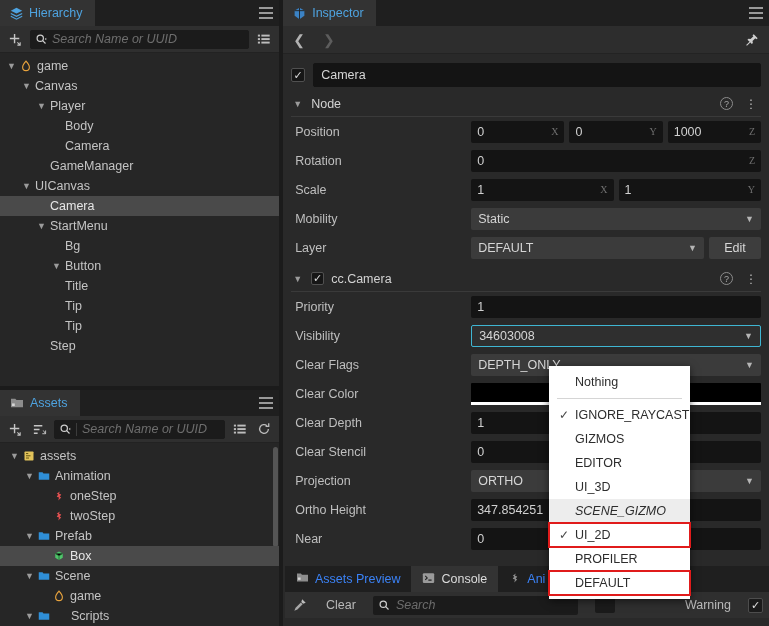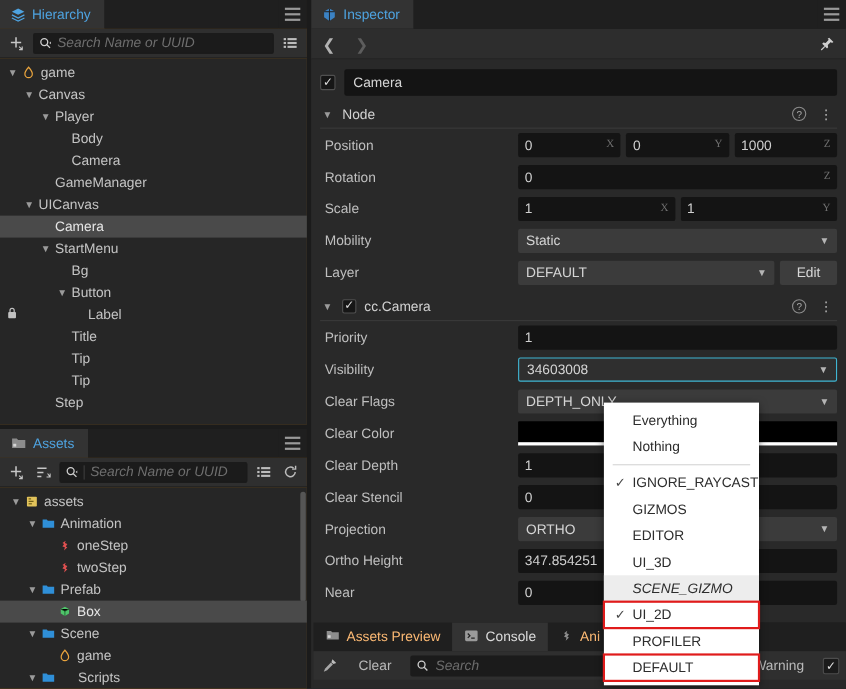--- a/index.html
+++ b/index.html
@@ -125,21 +125,21 @@
   .ditem.hover { background: #ededed; font-style: italic; }
   .ditem.boxed { outline: 2px solid #e01b1b; outline-offset: -1px; z-index: 3; }
   .dsep { height: 1px; background: #d5d5d5; margin: 4px 8px; }
 
   
   #bottom {
     position: absolute; left: 285px; bottom: 0; width: 484px; height: 60px;
     background: #292929; z-index: 20; display: flex; flex-direction: column;
   }
   .btabs { height: 26px; background: #1f1f1f; display: flex; }
-  .btab { display: flex; align-items: center; gap: 6px; padding: 0 11px; font-size: 12.5px; color: #fdba74; }
+  .btab { display: flex; align-items: center; gap: 6px; padding: 0 11px; font-size: 12.5px; color: #3b82f6; }
   .btab.active { background: #333333; color: #dcdcdc; }
   .console-tb { height: 26px; background: #2f2f2f; display: flex; align-items: center; gap: 17px; padding: 0 6px; }
   .console-tb .lbl { color: #b9b9b9; font-size: 12.5px; }
   .csearch { width: 205px; height: 19px; background: #1b1b1b; border-radius: 2px;
              display: flex; align-items: center; gap: 6px; padding: 0 5px; }
   .csearch .ph { color: #6c6c6c; font-style: italic; font-size: 12.5px; }
   .cbox { width: 20px; height: 16px; background: #1b1b1b; border-radius: 2px; }
   .cchk { width: 15px; height: 15px; background: #1b1b1b; border: 1px solid #4d4d4d;
           border-radius: 2px; color: #e0e0e0; font-size: 11px; display:flex; align-items:center; justify-content:center; }
   .console-rest { flex: 1; background: #232323; }
@@ -260,29 +260,20 @@
           </div>
           <div class="trow">
             <span style="width: 50px; flex: 0 0 auto;"></span>
             <span class="twist"></span>
             <span style="padding-left: 2px;">Bg</span>
           </div>
           <div class="trow">
             <span style="width: 50px; flex: 0 0 auto;"></span>
             <span class="twist">▼</span>
             <span style="padding-left: 2px;">Button</span>
-          </div>
-          <div class="trow">
-            <span class="lock"><svg width="10" height="11" viewBox="0 0 12 14">
-                <rect x="1.5" y="6" width="9" height="7" rx="1" fill="#c2c2c2"></rect>
-                <path d="M3.6 6V4a2.4 2.4 0 0 1 4.8 0v2" fill="none" stroke="#c2c2c2" stroke-width="1.4"></path>
-              </svg></span>
-            <span style="width: 65px; flex: 0 0 auto;"></span>
-            <span class="twist"></span>
-            <span style="padding-left: 2px;">Label</span>
           </div>
           <div class="trow">
             <span style="width: 50px; flex: 0 0 auto;"></span>
             <span class="twist"></span>
             <span style="padding-left: 2px;">Title</span>
           </div>
           <div class="trow">
             <span style="width: 50px; flex: 0 0 auto;"></span>
             <span class="twist"></span>
             <span style="padding-left: 2px;">Tip</span>
@@ -711,24 +702,20 @@
       <span class="cbox"></span>
       <span class="console-rest"></span>
       <span class="lbl">Warning</span>
       <span class="cchk">✓</span>
     </div>
   </div>
 
   <div id="dropdown">
       <div class="ditem">
         <span class="ck"></span>
-        <span>Everything</span>
-      </div>
-      <div class="ditem">
-        <span class="ck"></span>
         <span>Nothing</span>
       </div>
       <div class="dsep"></div>
       <div class="ditem">
         <span class="ck">✓</span>
         <span>IGNORE_RAYCAST</span>
       </div>
       <div class="ditem">
         <span class="ck"></span>
         <span>GIZMOS</span>

